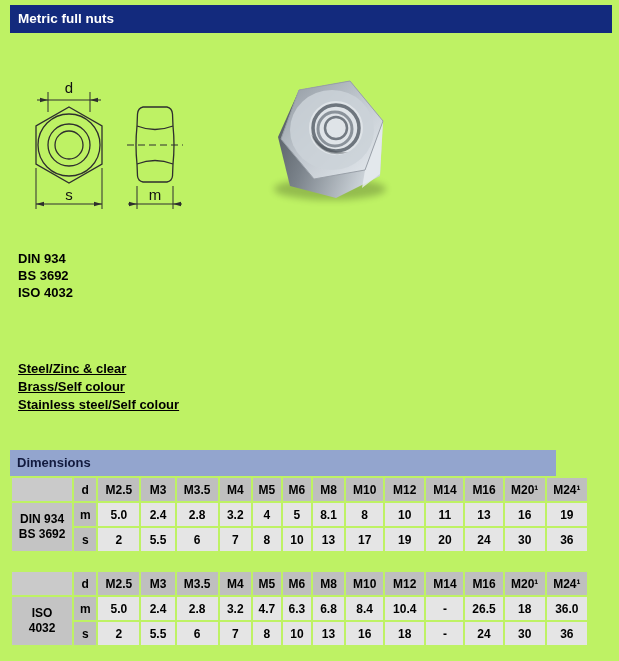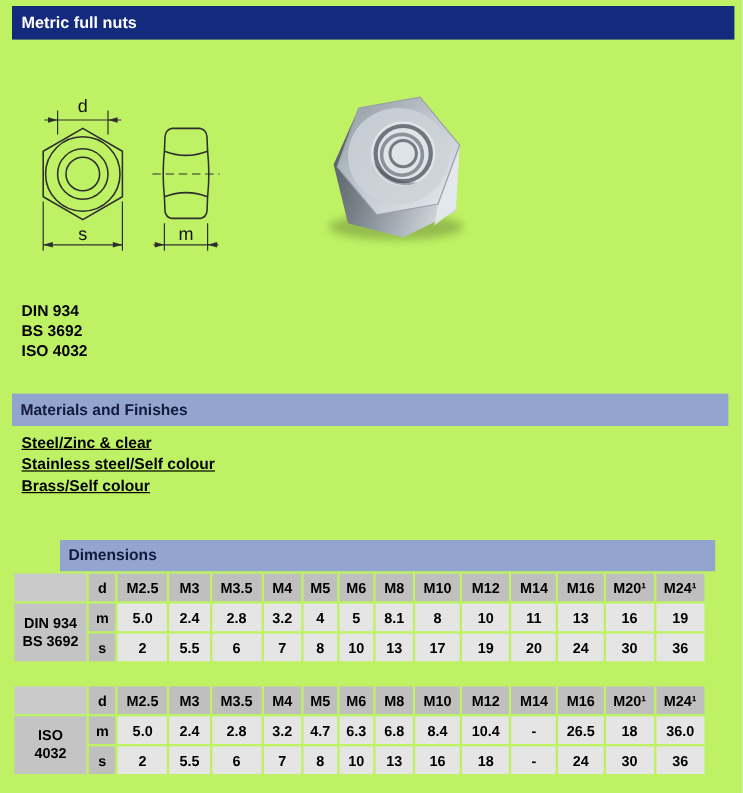--- a/index.html
+++ b/index.html
@@ -7,21 +7,21 @@
         font-family:"Liberation Sans",sans-serif;}
 
   .title-bar{position:absolute;left:10px;top:5px;width:602px;height:28px;
              background:#132A7D;color:#fff;font-weight:bold;font-size:13.5px;
              line-height:28px;padding-left:8px;box-sizing:border-box;}
 
   .section-bar{position:absolute;background:#93A5CE;color:#121A3E;font-weight:bold;
                font-size:13px;height:27px;line-height:27px;padding-left:7px;
                box-sizing:border-box;}
   #materials-bar{left:10px;top:328px;width:597px;}
-  #dimensions-bar{left:10px;top:450px;width:546px;height:26px;line-height:26px;margin-left:40px;}
+  #dimensions-bar{left:10px;top:450px;width:546px;height:26px;line-height:26px;}
 
   .text-block{position:absolute;font-weight:bold;font-size:13px;color:#000;}
   #standards{left:18px;top:250px;line-height:17px;}
   #materials-list{left:18px;top:360px;line-height:18px;text-decoration:underline;}
 
   .drawing{position:absolute;left:12px;top:56px;}
   .photo{position:absolute;left:266px;top:74px;}
 
   .dim-table{position:absolute;left:10px;border-collapse:separate;border-spacing:2px;
              table-layout:fixed;width:579px;font-weight:bold;font-size:12px;color:#000;}
@@ -109,28 +109,25 @@
     <circle cx="70" cy="54" r="11" fill="none" stroke="#727A82" stroke-width="2.5"></circle>
     <path fill="#3F464C" opacity="0.4" d="M45,60 A27,27 0 0 0 82,78 A40,40 0 0 1 45,60 Z"></path>
   </svg>
 
   <div id="standards" class="text-block">
     <div>DIN 934</div>
     <div>BS 3692</div>
     <div>ISO 4032</div>
   </div>
 
-  <div id="materials-bar" class="section-bar">
-    <span>Materials and Finishes</span>
-  </div>
 
   <div id="materials-list" class="text-block">
     <div>Steel/Zinc &amp; clear</div>
+    <div>Brass/Self colour</div>
     <div>Stainless steel/Self colour</div>
-    <div>Brass/Self colour</div>
   </div>
 
   <div id="dimensions-bar" class="section-bar">
     <span>Dimensions</span>
   </div>
 
   <table id="table-0" class="dim-table">
       <tbody>
         <tr>
           <td class="c-blank" style="width: 60px;"></td>

